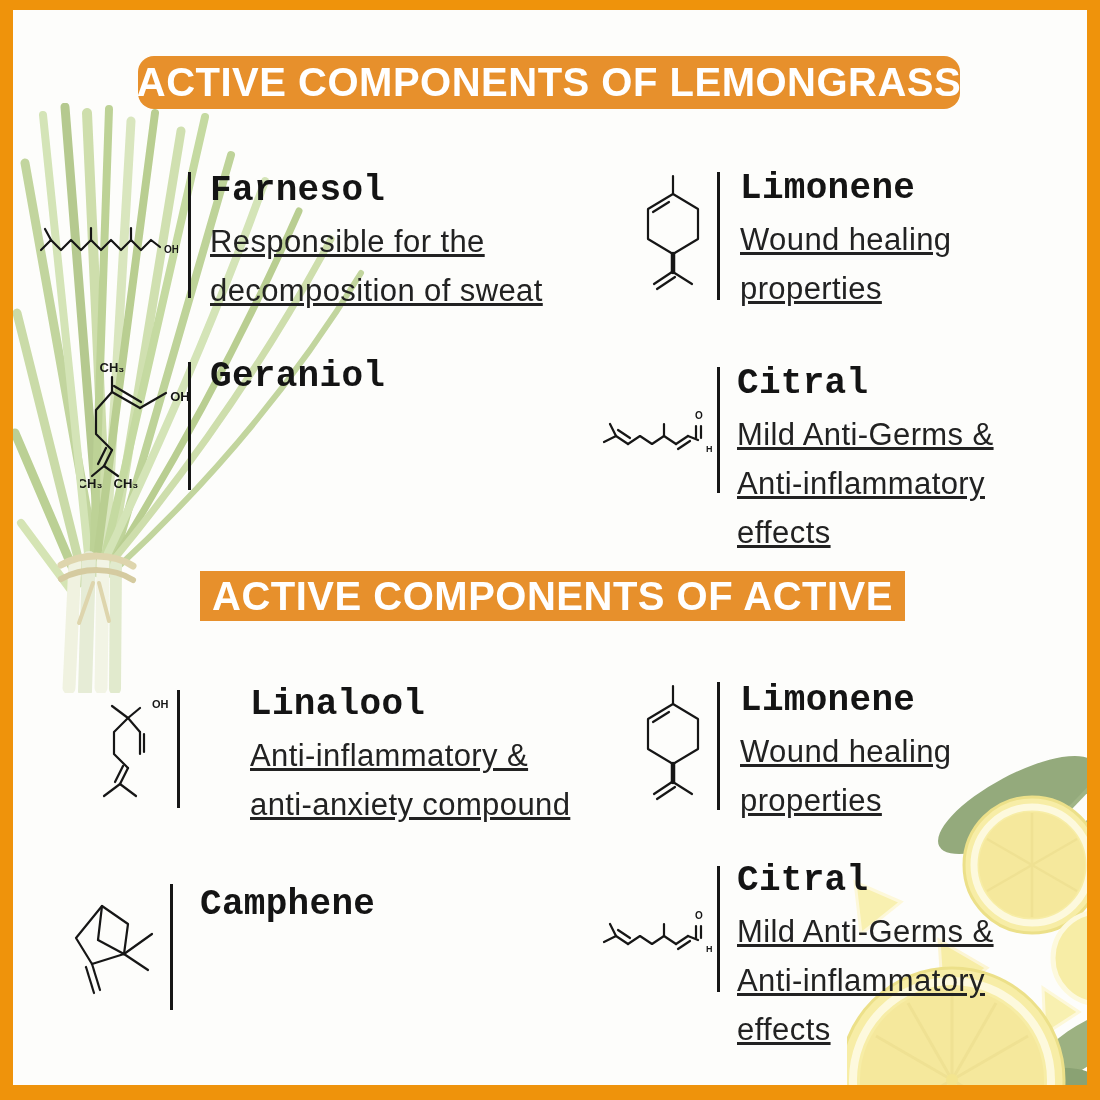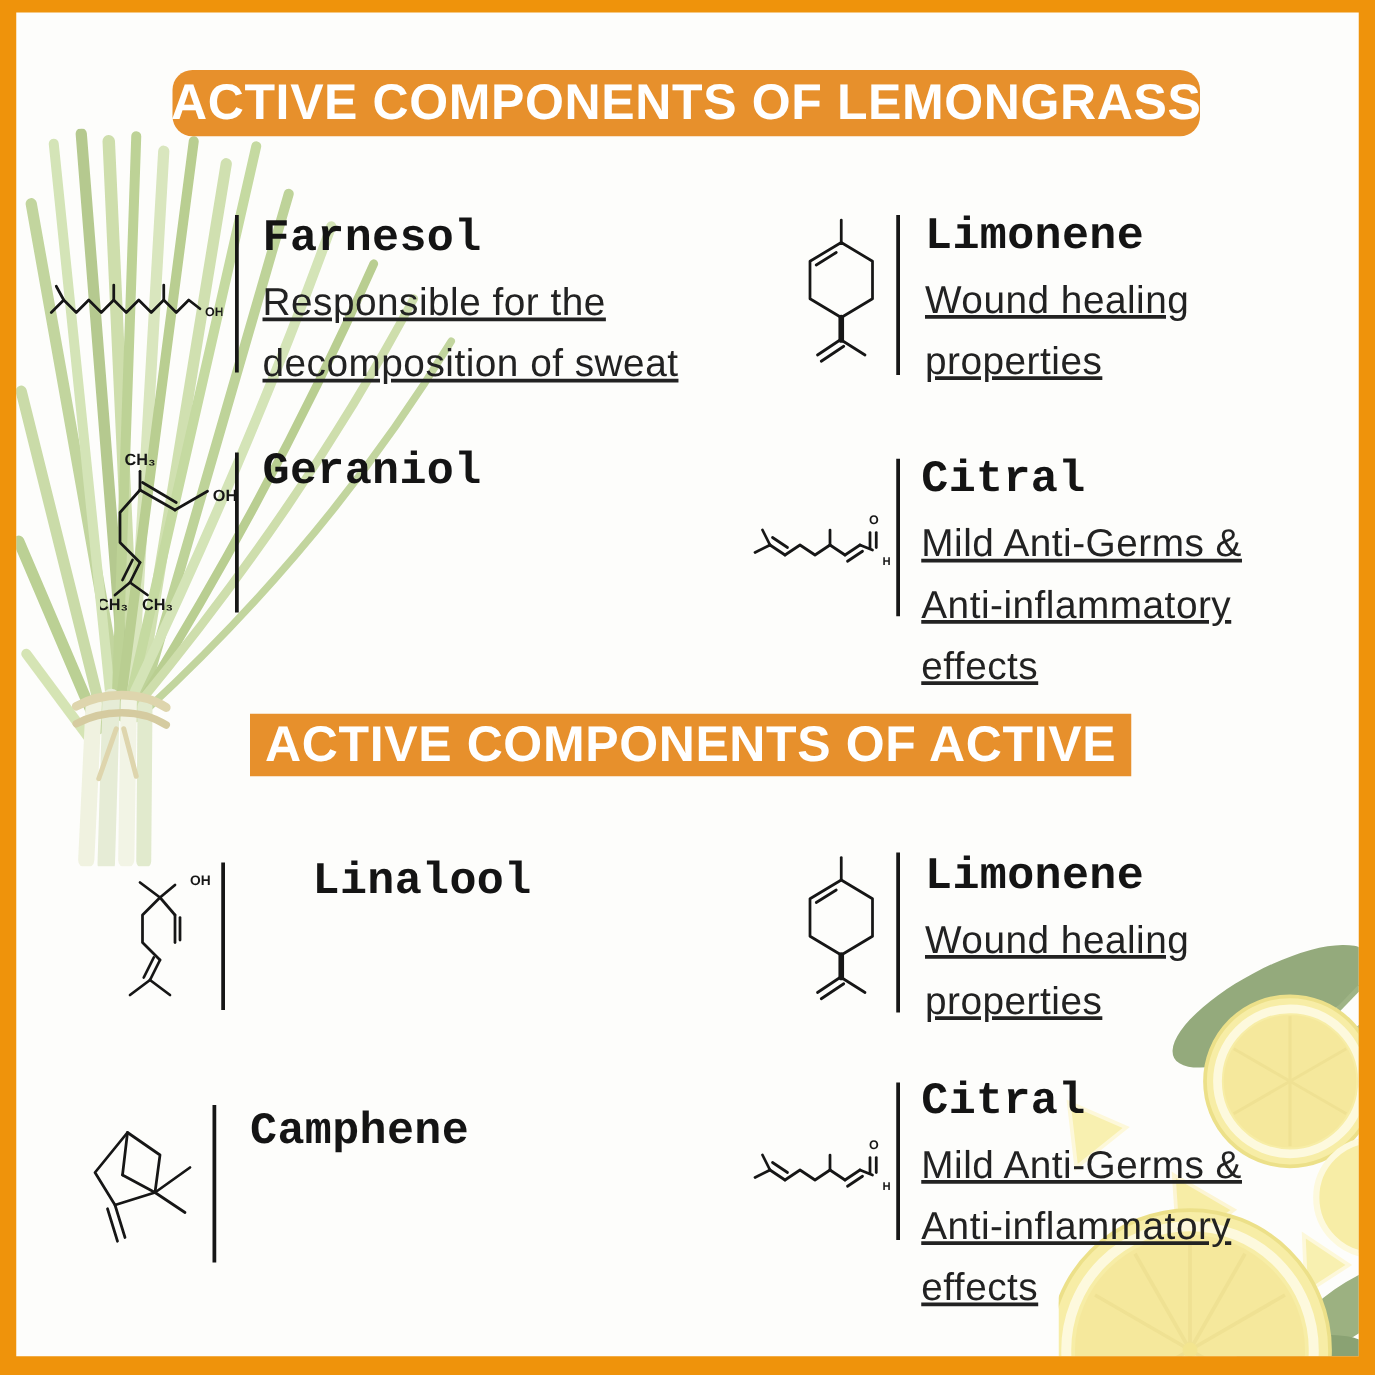--- a/index.html
+++ b/index.html
@@ -217,20 +217,22 @@
         <path d="M48 44 L48 62"></path>
       <path d="M32 28 L18 42 L18 64 L32 78"></path>
       <path d="M32 78 L24 94"></path>
         <path d="M27 76 L19 92"></path>
       <path d="M24 94 L8 106"></path>
         <path d="M24 94 L40 106"></path>
     </svg>
     <div class="divider" style="left:177px;top:690px;height:118px;"></div>
     <div class="textblock" style="left:205px;top:684px;margin-left:45px;">
       <div class="comp-title">Linalool</div>
+      <div class="comp-desc">Anti-inflammatory &amp;
+anti-anxiety compound</div>
     </div>
   </div>
 
   <div>
     <svg class="structure" style="left:638px;top:682px;width:72px;height:130px;" viewBox="0 0 72 130">
       <path d="M35 4 L35 22"></path>
       <path d="M35 22 L60 37 L60 67 L35 82 L10 67 L10 37 Z"></path>
       <path d="M15 40 L31 30"></path>
       <path class="wedge" d="M35 82 L35 100"></path>
       <path d="M34 100 L16 112"></path>

